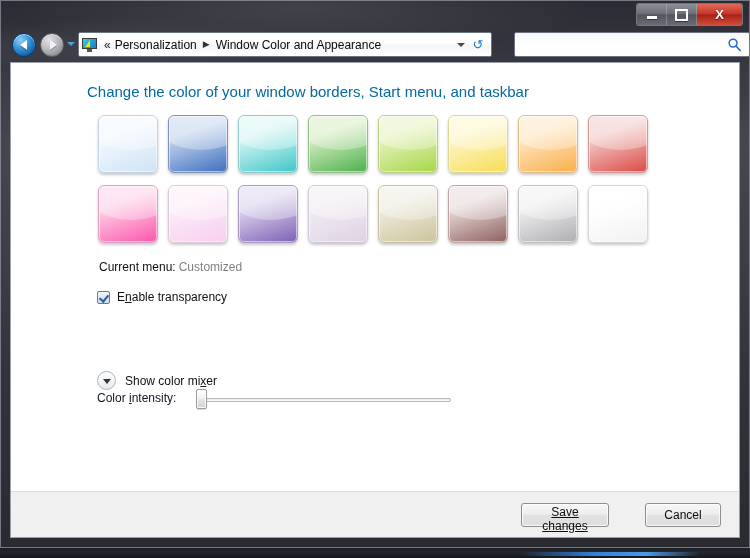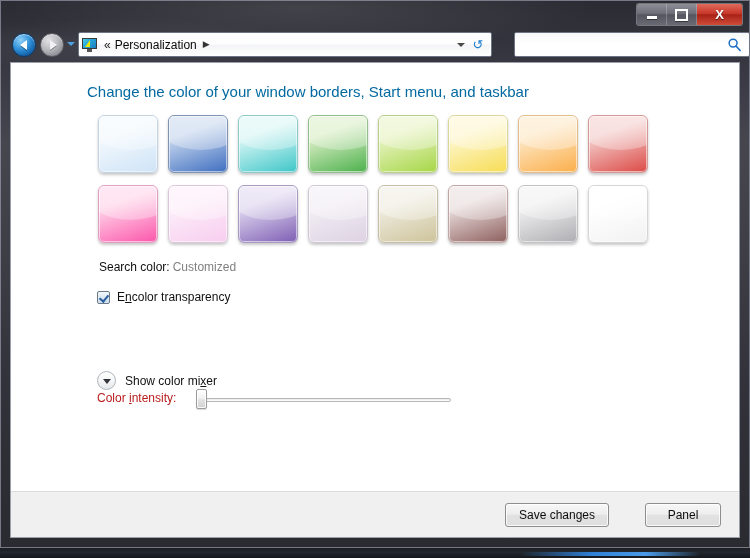--- a/index.html
+++ b/index.html
@@ -326,21 +326,21 @@
   .accel { text-decoration: underline; }
 
   
   #intensity-row {
     position: absolute;
     left: 86px; top: 328px;
   }
   #intensity-label {
     position: absolute;
     left: 0; top: 0;
-    font-size: 12px; color: #b91c1c;
+    font-size: 12px; color: #0f172a;
     white-space: nowrap;
   }
   #intensity-track {
     position: absolute;
     left: 102px; top: 7px;
     width: 252px; height: 4px;
     background: linear-gradient(to bottom, #e9e9e9, #ffffff);
     border: 1px solid #b7b7b7;
     border-radius: 2px;
     box-sizing: border-box;
@@ -409,21 +409,21 @@
     background: linear-gradient(to bottom, #f7f7f7 0%, #eeeeee 45%, #e2e2e2 52%, #dedede 100%);
     border: 1px solid #8e8e8e;
     border-radius: 3px;
     box-sizing: border-box;
     font-family: "Liberation Sans", sans-serif;
     font-size: 12px;
     color: #0d0d0d;
     box-shadow: inset 0 0 0 1px rgba(255,255,255,0.8);
     cursor: pointer;
   }
-  #save-changes-button { right: 130px; width: 104px; }
+  #save-changes-button { right: 130px; width: 88px; text-decoration: underline; }
   #cancel-button { right: 18px; width: 76px; }
 
   
   #taskbar {
     position: absolute;
     left: 0; bottom: 0;
     width: 750px; height: 10px;
     background: linear-gradient(to bottom, #1a1d22 0%, #23272e 40%, #15181c 100%);
   }
   #taskbar-accent {
@@ -464,20 +464,21 @@
     <div id="nav-recent"></div>
 
     <div id="address-box">
       <span id="crumb-icon">
         <span class="scr"></span>
           <span class="stand"></span>
       </span>
       <span id="crumb-chevrons">«</span>
       <span class="crumb">Personalization</span>
       <span class="crumb-sep">▶</span>
+      <span class="crumb">Window Color and Appearance</span>
       <span id="address-dropdown"></span>
       <span id="address-refresh">↺</span>
     </div>
 
     <div id="search-box">
       <svg id="search-icon" viewBox="0 0 16 16">
         <circle cx="6.5" cy="6.5" r="4.2" fill="none" stroke="#1f6fc4" stroke-width="1.6"></circle>
         <line x1="9.6" y1="9.6" x2="14" y2="14.4" stroke="#1f6fc4" stroke-width="1.8" stroke-linecap="round"></line>
       </svg>
     </div>
@@ -504,45 +505,45 @@
         <div class="swatch" title="Violet" style="background: linear-gradient(160deg, rgb(222, 214, 239) 0%, rgb(222, 214, 239) 30%, rgb(127, 95, 180) 100%); border-color: rgb(169, 156, 194);"></div>
         <div class="swatch" title="Lavender" style="background: linear-gradient(160deg, rgb(242, 237, 244) 0%, rgb(242, 237, 244) 30%, rgb(221, 210, 226) 100%); border-color: rgb(207, 199, 211);"></div>
         <div class="swatch" title="Khaki" style="background: linear-gradient(160deg, rgb(239, 236, 224) 0%, rgb(239, 236, 224) 30%, rgb(205, 195, 154) 100%); border-color: rgb(198, 191, 165);"></div>
         <div class="swatch" title="Taupe" style="background: linear-gradient(160deg, rgb(232, 220, 219) 0%, rgb(232, 220, 219) 30%, rgb(142, 96, 95) 100%); border-color: rgb(191, 166, 165);"></div>
         <div class="swatch" title="Gray" style="background: linear-gradient(160deg, rgb(240, 240, 241) 0%, rgb(240, 240, 241) 30%, rgb(174, 174, 178) 100%); border-color: rgb(195, 195, 198);"></div>
         <div class="swatch" title="Frost" style="background: linear-gradient(160deg, rgb(255, 255, 255) 0%, rgb(255, 255, 255) 30%, rgb(242, 242, 242) 100%); border-color: rgb(214, 214, 214);"></div>
       </div>
     </div>
 
     <div id="current-color-line">
-      <span>Search color:</span><span id="current-color-value">Customized</span>
+      <span>Current menu:</span><span id="current-color-value">Customized</span>
     </div>
 
     <div id="transparency-row">
       <span id="transparency-checkbox"></span>
-      <span id="transparency-label"><span>E</span><span class="accel">n</span><span>color transparency</span></span>
+      <span id="transparency-label"><span>E</span><span class="accel">n</span><span>able transparency</span></span>
     </div>
 
     <div id="mixer-row">
       <span id="mixer-toggle">
         <span id="mixer-chevron"></span>
       </span>
       <span id="mixer-label"><span>Show color mi</span><span class="accel">x</span><span>er</span></span>
     </div>
 
     <div id="intensity-row">
       <span id="intensity-label"><span>Color </span><span class="accel">i</span><span>ntensity:</span></span>
       <span id="intensity-track"></span>
       <span id="intensity-thumb" style="left: 99px;"></span>
     </div>
 
 
     <div id="button-bar">
       <button class="dlg-button" id="save-changes-button">Save changes</button>
-      <button class="dlg-button" id="cancel-button">Panel</button>
+      <button class="dlg-button" id="cancel-button">Cancel</button>
     </div>
 
   </div>
 </div>
 
 <div id="taskbar">
   <div id="taskbar-accent"></div>
 </div>
 
 </body></html>

